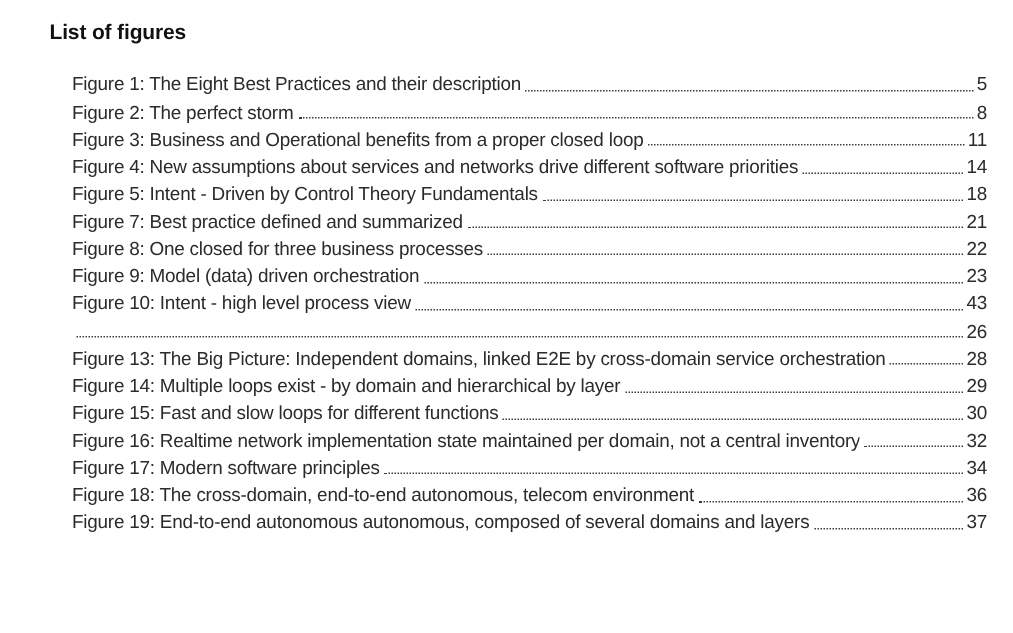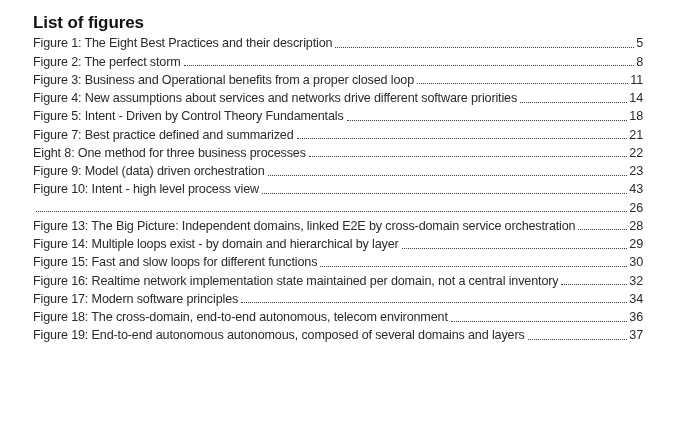--- a/index.html
+++ b/index.html
@@ -10,26 +10,27 @@
     font-family: "Liberation Sans", sans-serif;
     overflow: hidden;
   }
   .page {
     width: 675px;
     height: 422px;
     padding: 13px 32px 0 33px;
     background: #ffffff;
   }
   .doc-title {
-    font-size: 17px;
+    font-size: 14px;
     font-weight: 700;
     color: #111111;
     letter-spacing: -0.1px;
+    margin-bottom: 17px;
   }
-  .toc { width: 100%; }
+  .toc { width: 100%; margin-left: 15px; }
   .row {
     display: flex;
     align-items: flex-end;
     height: 18.25px;
     font-size: 12.6px;
     color: #2b2b2b;
     letter-spacing: -0.15px;
   }
   .label {
     white-space: nowrap;
@@ -88,21 +89,21 @@
   </div>
 
 
   <div class="row">
     <span class="label">Figure 7: Best practice defined and summarized</span>
     <span class="leader"></span>
     <span class="pagenum">21</span>
   </div>
 
   <div class="row">
-    <span class="label">Eight 8: One method for three business processes</span>
+    <span class="label">Figure 8: One closed for three business processes</span>
     <span class="leader"></span>
     <span class="pagenum">22</span>
   </div>
 
   <div class="row">
     <span class="label">Figure 9: Model (data) driven orchestration</span>
     <span class="leader"></span>
     <span class="pagenum">23</span>
   </div>
 

